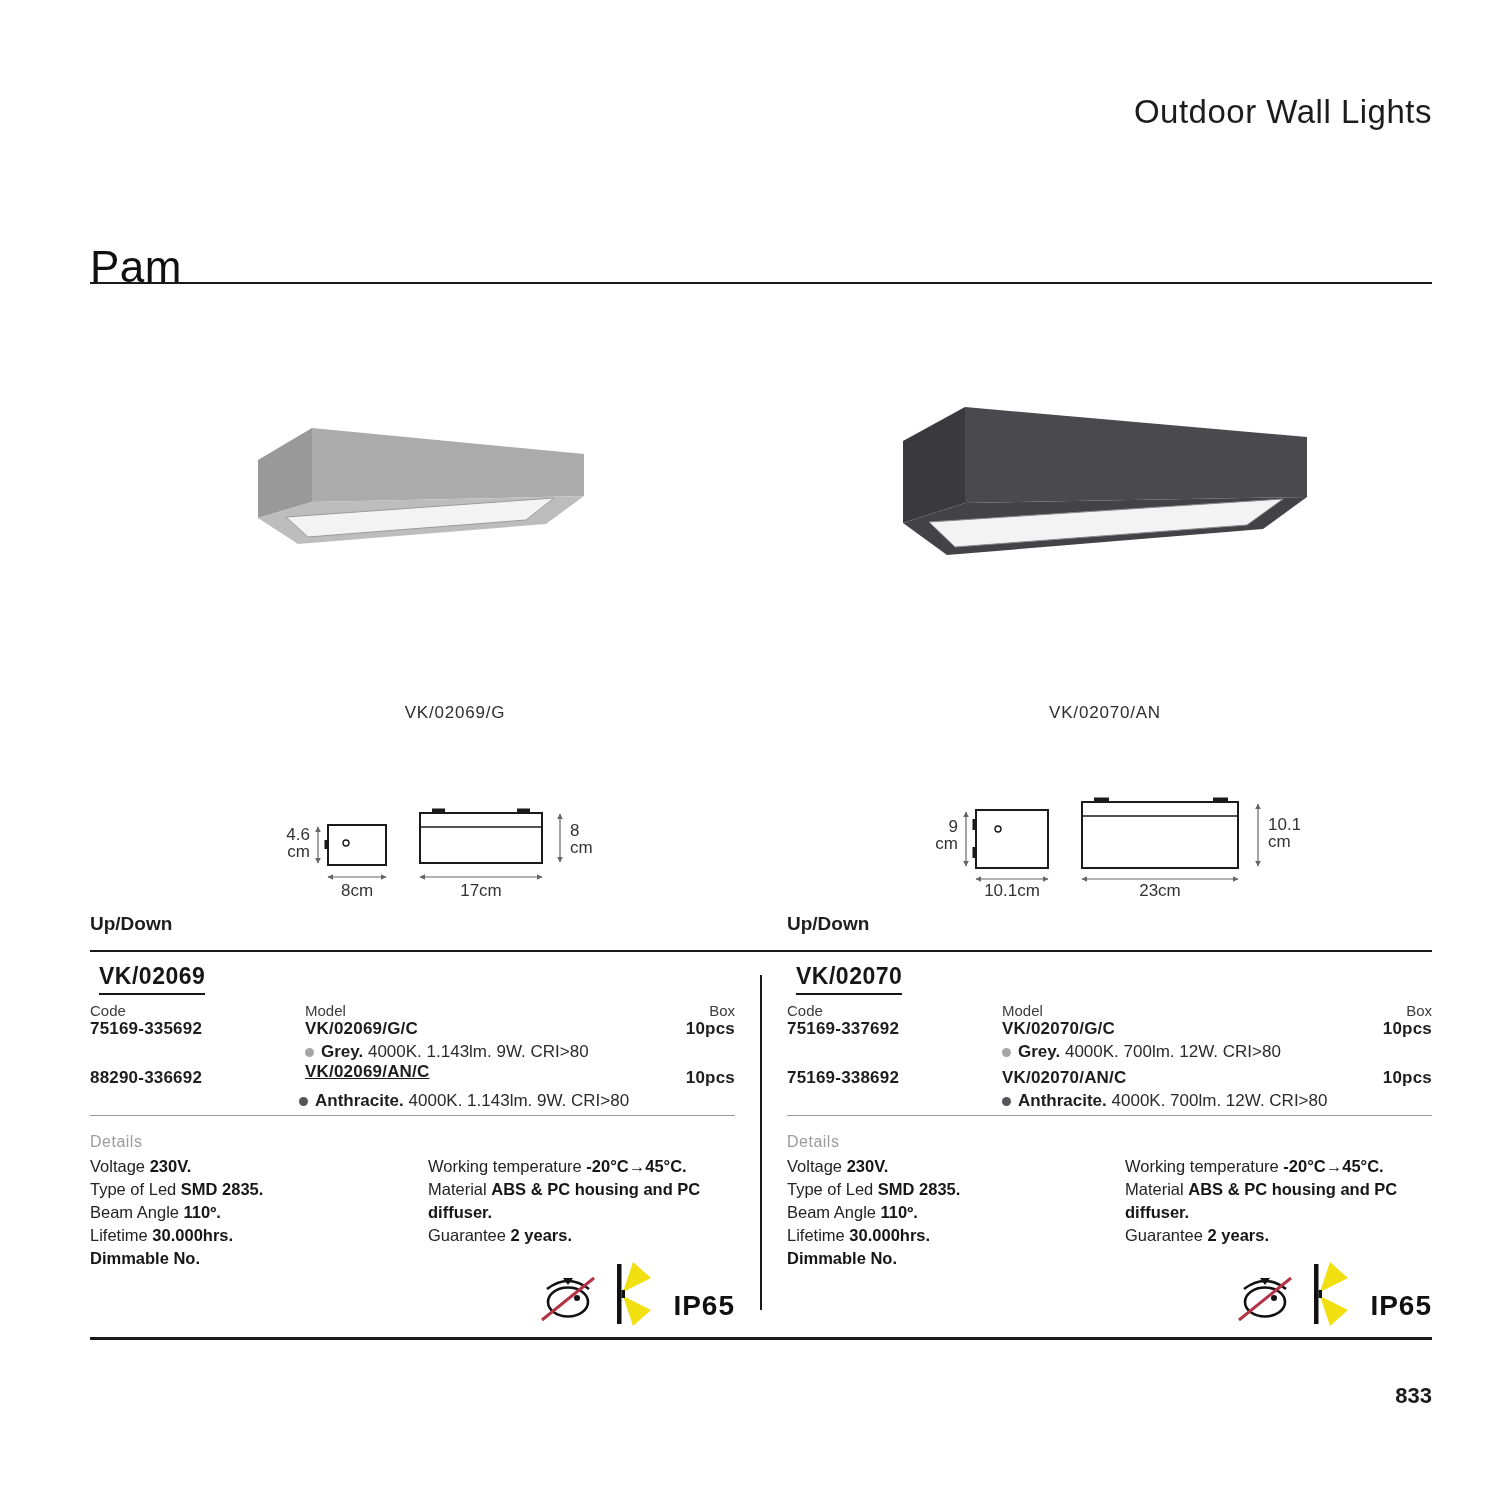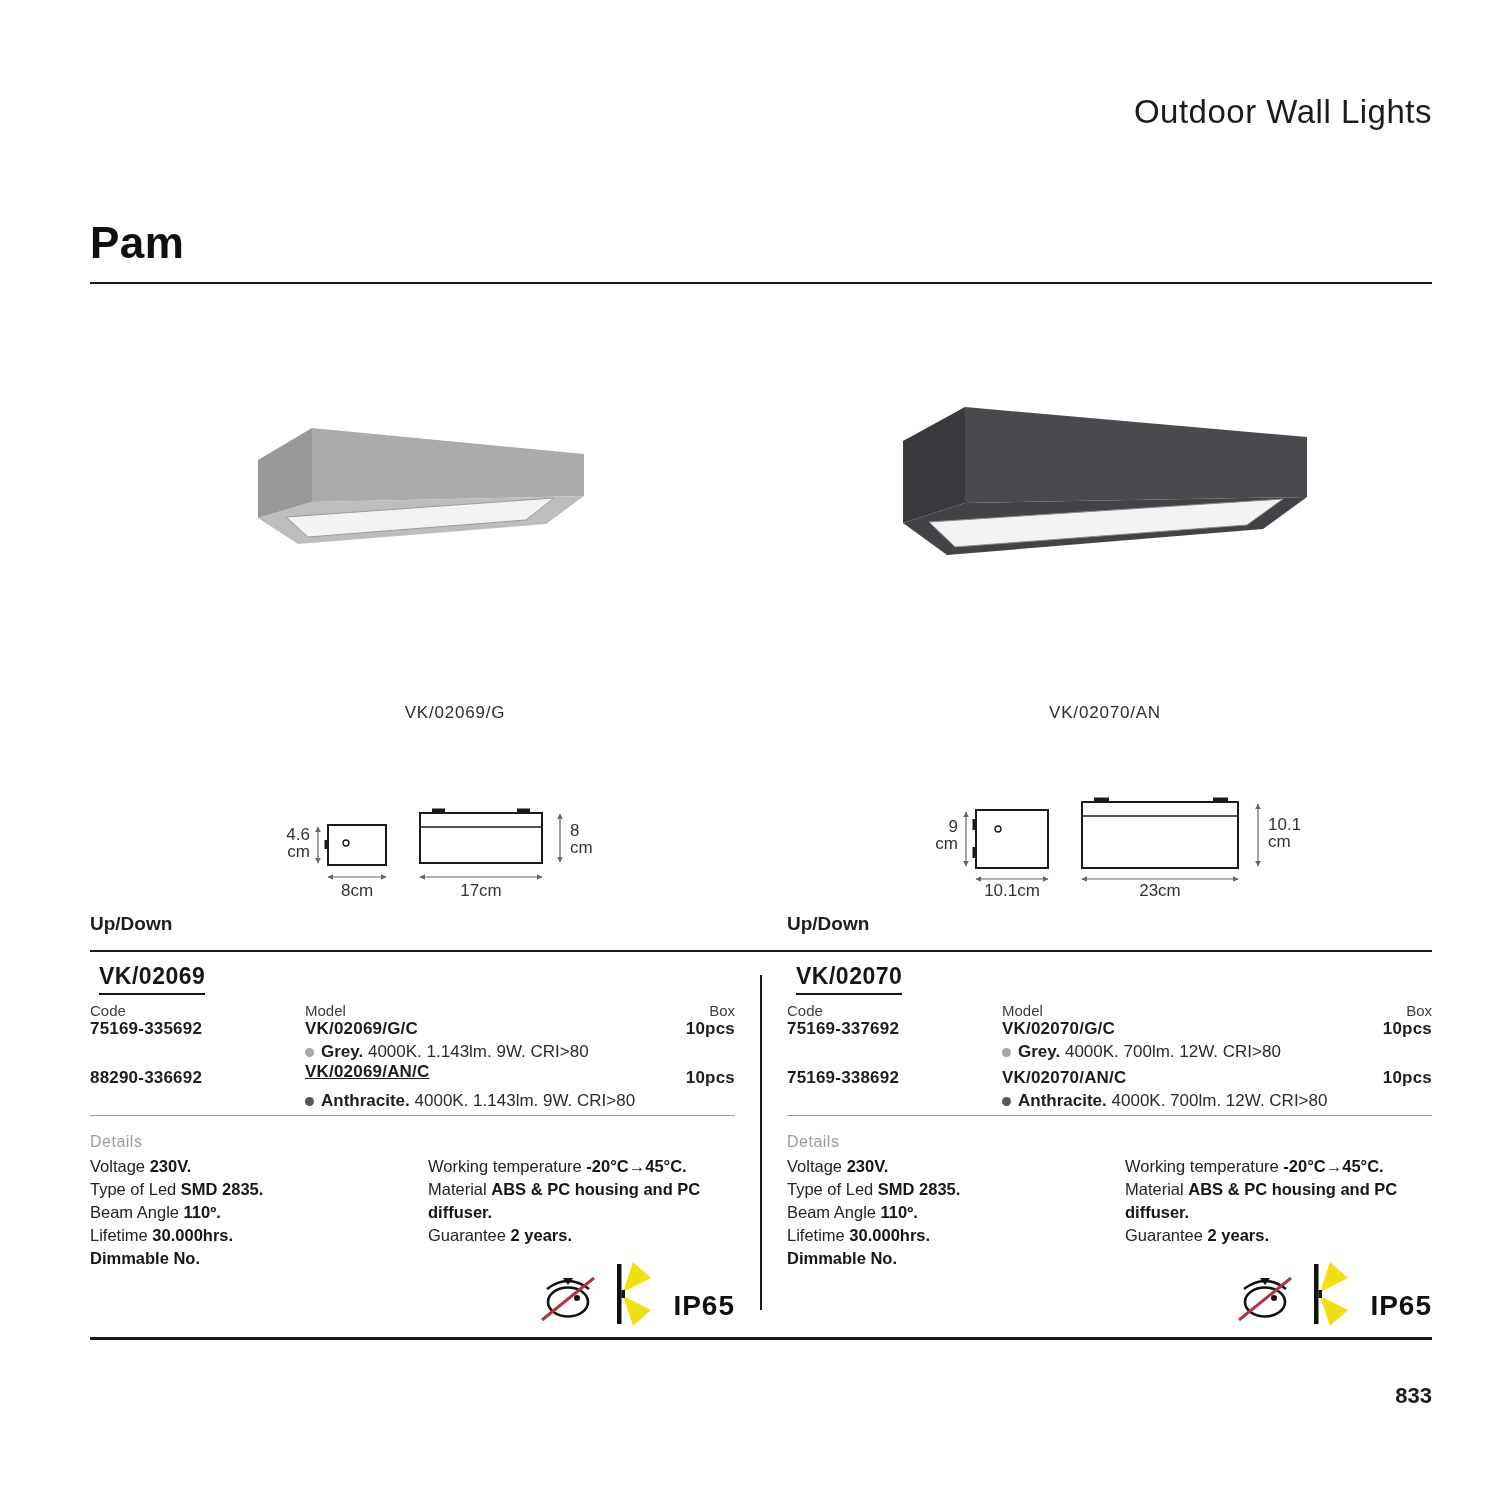--- a/index.html
+++ b/index.html
@@ -1,20 +1,20 @@
 <!DOCTYPE html>
 <html><head>
 <meta charset="utf-8">
 <style>
   html,body{margin:0;padding:0;background:#fff;}
   .page{position:relative;width:1500px;height:1500px;background:#ffffff;
         font-family:"Liberation Sans",sans-serif;color:#222;overflow:hidden;}
   .abs{position:absolute;}
   .header-title{font-size:33px;letter-spacing:.5px;color:#1c1c1c;}
-  .page-title{font-size:44px;font-weight:bold;letter-spacing:.5px;color:#101010;}
+  .page-title{font-size:44px;font-weight:normal;letter-spacing:.5px;color:#101010;margin-top:24px;}
   .rule{background:#1a1a1a;}
   .grey-rule{background:#9a9a9a;}
   .caption{font-size:17px;letter-spacing:.8px;color:#2d2d2d;text-align:center;}
   .mount-label{font-size:19px;font-weight:bold;color:#1d1d1d;}
   .family{font-size:23px;font-weight:bold;color:#161616;border-bottom:2.5px solid #161616;
           padding-bottom:3px;display:inline-block;letter-spacing:.5px;margin-left:9px;}
   .th{font-size:15px;color:#3c3c3c;}
   .cell{font-size:17px;font-weight:bold;color:#1d1d1d;letter-spacing:.2px;}
   .specline{font-size:17px;color:#2a2a2a;}
   .specline b{color:#1d1d1d;}
@@ -122,21 +122,21 @@
     <div class="abs cell" style="left:0;top:116px;">75169-335692</div>
     <div class="abs cell" style="left:215px;top:116px;">VK/02069/G/C</div>
     <div class="abs cell" style="right:0;top:116px;">10pcs</div>
     <div class="abs specline" style="left:215px;top:139px;">
       <span class="dot" style="background-color: rgb(166, 166, 166);"></span><b>Grey.</b><span> 4000K. 1.143lm. 9W. CRI&gt;80</span>
     </div>
 
     <div class="abs cell" style="left:0;top:165px;">88290-336692</div>
     <div class="abs cell" style="left:215px;top:159px;text-decoration:underline;">VK/02069/AN/C</div>
     <div class="abs cell" style="right:0;top:165px;">10pcs</div>
-    <div class="abs specline" style="left:215px;top:188px;">
+    <div class="abs specline" style="left:209px;top:188px;">
       <span class="dot" style="background-color: rgb(86, 86, 90);"></span><b>Anthracite.</b><span> 4000K. 1.143lm. 9W. CRI&gt;80</span>
     </div>
 
     <div class="abs grey-rule" style="left:0;top:212px;width:645px;height:1px;"></div>
     <div class="abs details-label" style="left:0;top:230px;">Details</div>
 
     <div class="dcol" style="left:0;top:252px;width:325px;">
       <div class="dline"><span>Voltage </span><b>230V.</b></div>
       <div class="dline"><span>Type of Led </span><b>SMD 2835.</b></div>
       <div class="dline"><span>Beam Angle </span><b>110º.</b></div>

